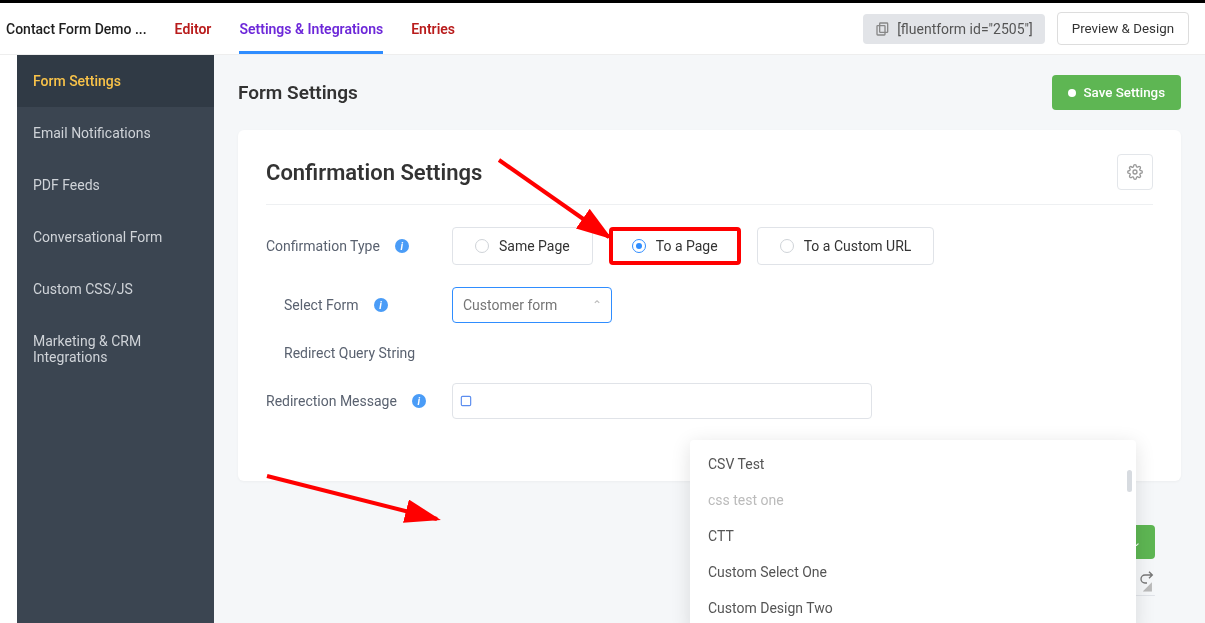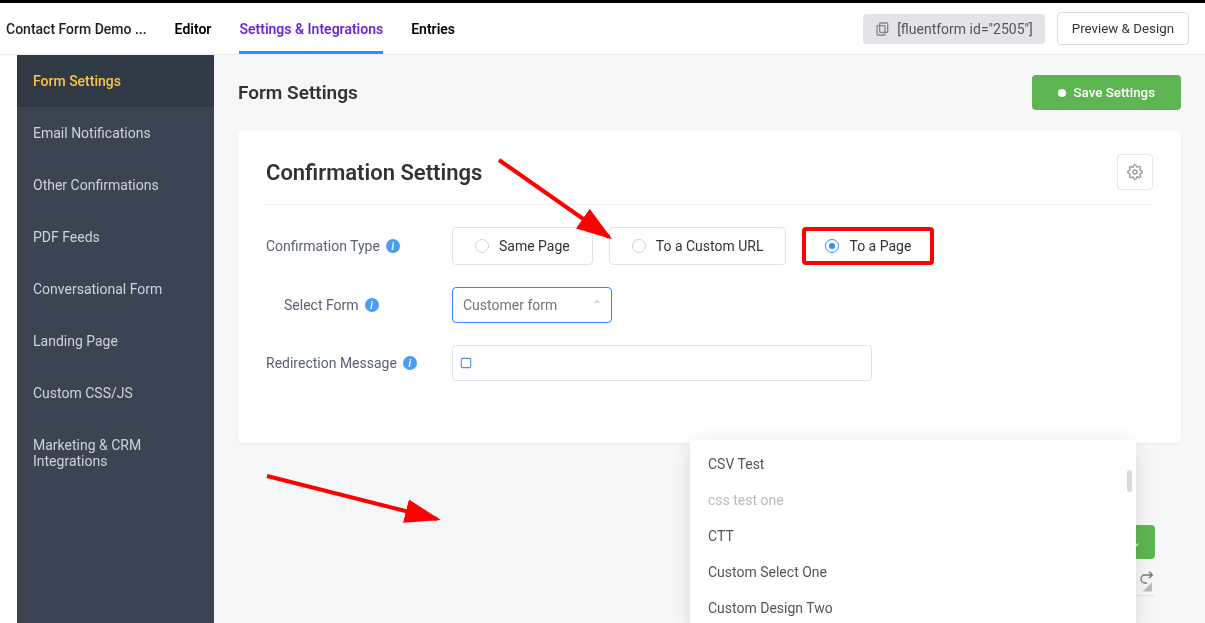--- a/index.html
+++ b/index.html
@@ -2,43 +2,43 @@
 <html><head>
 <meta charset="utf-8">
 <style>
   * { box-sizing: border-box; font-family: -apple-system, BlinkMacSystemFont, "Segoe UI", Roboto, sans-serif; }
   body { margin:0; background:#fff; font-size:14px; color:#333; }
   .topbar { height:3px; background:#000; }
   .header { display:flex; align-items:center; padding:0 16px 0 6px; height:52px; border-bottom:1px solid #eee; }
   .header-left { display:flex; align-items:center; gap:28px; }
   .form-title { font-size:14px; color:#1e1e1e; font-weight:500; }
   .nav-tabs { display:flex; gap:28px; }
-  .nav-tab { color:#000000; font-weight:600; cursor:pointer; padding:16px 0; position:relative; }
+  .nav-tab { color:#b91c1c; font-weight:600; cursor:pointer; padding:16px 0; position:relative; }
   .nav-tab.active { color:#6d28d9; }
   .nav-tab.active::after { content:""; position:absolute; left:0; right:0; bottom:-1px; height:3px; background:#2f8dff; }
   .header-right { margin-left:auto; display:flex; gap:12px; align-items:center; }
   .shortcode-box { display:flex; align-items:center; gap:6px; background:#e2e4e8; padding:7px 12px; border-radius:4px; color:#555; cursor:pointer; }
   .shortcode-box svg { width:16px; height:16px; }
   .preview-btn { padding:8px 14px; border:1px solid #ddd; border-radius:4px; color:#333; background:#fff; cursor:pointer; }
   .layout { display:flex; min-height:570px; }
   .sidebar { width:197px; background:#3b4551; display:flex; flex-direction:column; padding-top:0; margin-left:17px; }
   .sidebar-item { padding:18px 16px; color:#cfd3d8; cursor:pointer; font-size:14px; }
   .sidebar-item.active { background:#303a45; color:#f9c349; font-weight:500; }
   .main { flex:1; background:#f5f7f9; padding:20px 24px 28px 24px; position:relative; }
   .page-header { display:flex; align-items:center; margin-bottom:20px; }
   .page-title { font-size:19px; font-weight:600; color:#333; }
-  .save-btn { margin-left:auto; background:#5eb653; color:#fff; border:none; padding:10px 26px; border-radius:4px; font-weight:500; cursor:pointer; display:flex; align-items:center; gap:8px; }
+  .save-btn { margin-left:auto; background:#5eb653; color:#fff; border:none; padding:10px 16px; border-radius:4px; font-weight:500; cursor:pointer; display:flex; align-items:center; gap:8px; }
   .save-btn .dot { width:8px; height:8px; border-radius:50%; background:#fff; display:inline-block; }
   .card { background:#fff; border-radius:6px; padding:24px 28px 40px 28px; box-shadow:0 1px 3px rgba(0,0,0,0.04); position:relative; }
   .card-header { display:flex; align-items:center; margin-bottom:14px; }
   .section-title { font-size:22px; font-weight:600; color:#333; }
   .gear-btn { margin-left:auto; width:36px; height:36px; border:1px solid #e3e6ea; border-radius:4px; display:flex; align-items:center; justify-content:center; cursor:pointer; color:#999; }
   hr { border:none; border-top:1px solid #eef0f2; margin:0 0 22px 0; }
   .field-row { display:flex; align-items:center; margin-bottom:22px; }
-  .field-label { width:186px; color:#5a6270; font-size:14px; display:flex; align-items:center; gap:6px;text-align:center; }
+  .field-label { width:186px; color:#5a6270; font-size:14px; display:flex; align-items:center; gap:15px;text-align:center; }
   .info-icon { width:14px; height:14px; border-radius:50%; background:#4a9cf7; color:#fff; font-size:10px; display:inline-flex; align-items:center; justify-content:center; font-style:italic; font-weight:bold; }
   .radios { display:flex; gap:16px; }
   .radio-opt { display:flex; align-items:center; gap:10px; padding:10px 22px; border:1px solid #e0e3e8; border-radius:4px; cursor:pointer; background:#fff;justify-content:space-between; }
   .radio-opt.highlight { border:4px solid #ff0000; padding:7px 19px; }
   .radio-circle { width:14px; height:14px; border:1px solid #cfd3d8; border-radius:50%; display:inline-flex; align-items:center; justify-content:center; }
   .radio-opt.selected .radio-circle { border-color:#2f8dff; }
   .radio-opt.selected .radio-circle::after { content:""; width:6px; height:6px; border-radius:50%; background:#2f8dff; }
   .sub-row { padding-left:18px; }
   .select-wrap { position:relative; width:160px; }
   .select-inp { width:100%; height:36px; border:1px solid #2f8dff; border-radius:4px; padding:0 32px 0 10px; font-size:14px; color:#999; outline:none; }
@@ -80,24 +80,22 @@
       <span>[fluentform id="2505"]</span>
     </div>
     <button class="preview-btn">Preview &amp; Design</button>
   </div>
 </div>
 
 <div class="layout">
   <aside class="sidebar">
     <div class="sidebar-item active">Form Settings</div>
     <div class="sidebar-item">Email Notifications</div>
-    <div class="sidebar-item">Other Confirmations</div>
     <div class="sidebar-item">PDF Feeds</div>
     <div class="sidebar-item">Conversational Form</div>
-    <div class="sidebar-item">Landing Page</div>
     <div class="sidebar-item">Custom CSS/JS</div>
     <div class="sidebar-item">Marketing &amp; CRM Integrations</div>
   </aside>
 
   <main class="main">
     <div class="page-header">
       <span class="page-title">Form Settings</span>
       <button class="save-btn">
         <span class="dot"></span>
         <span>Save Settings</span>
@@ -119,42 +117,47 @@
       <div class="field-row">
         <div class="field-label">
           <span>Confirmation Type</span>
           <span class="info-icon">i</span>
         </div>
         <div class="radios">
           <label class="radio-opt">
             <span class="radio-circle"></span>
             <span>Same Page</span>
           </label>
+          <label class="radio-opt selected highlight">
+            <span class="radio-circle"></span>
+            <span>To a Page</span>
+          </label>
           <label class="radio-opt">
             <span class="radio-circle"></span>
             <span>To a Custom URL</span>
           </label>
-          <label class="radio-opt selected highlight">
-            <span class="radio-circle"></span>
-            <span>To a Page</span>
-          </label>
         </div>
       </div>
 
       <div class="field-row sub-row">
         <div class="field-label" style="width:168px;">
           <span>Select Form</span>
           <span class="info-icon">i</span>
         </div>
         <div class="select-wrap">
           <input class="select-inp" placeholder="Customer form" style="">
           <span class="select-caret">⌃</span>
         </div>
       </div>
 
+      <div class="field-row sub-row">
+        <div class="field-label" style="width:168px;">
+          <span>Redirect Query String</span>
+        </div>
+      </div>
 
       <div class="field-row">
         <div class="field-label">
           <span>Redirection Message</span>
           <span class="info-icon">i</span>
         </div>
         <div class="toolbar-stub">
           <svg width="14" height="14" viewBox="0 0 24 24" stroke="#5b8def" fill="none" stroke-width="2">
               <rect x="4" y="4" width="16" height="16" rx="2"></rect>
             </svg>

